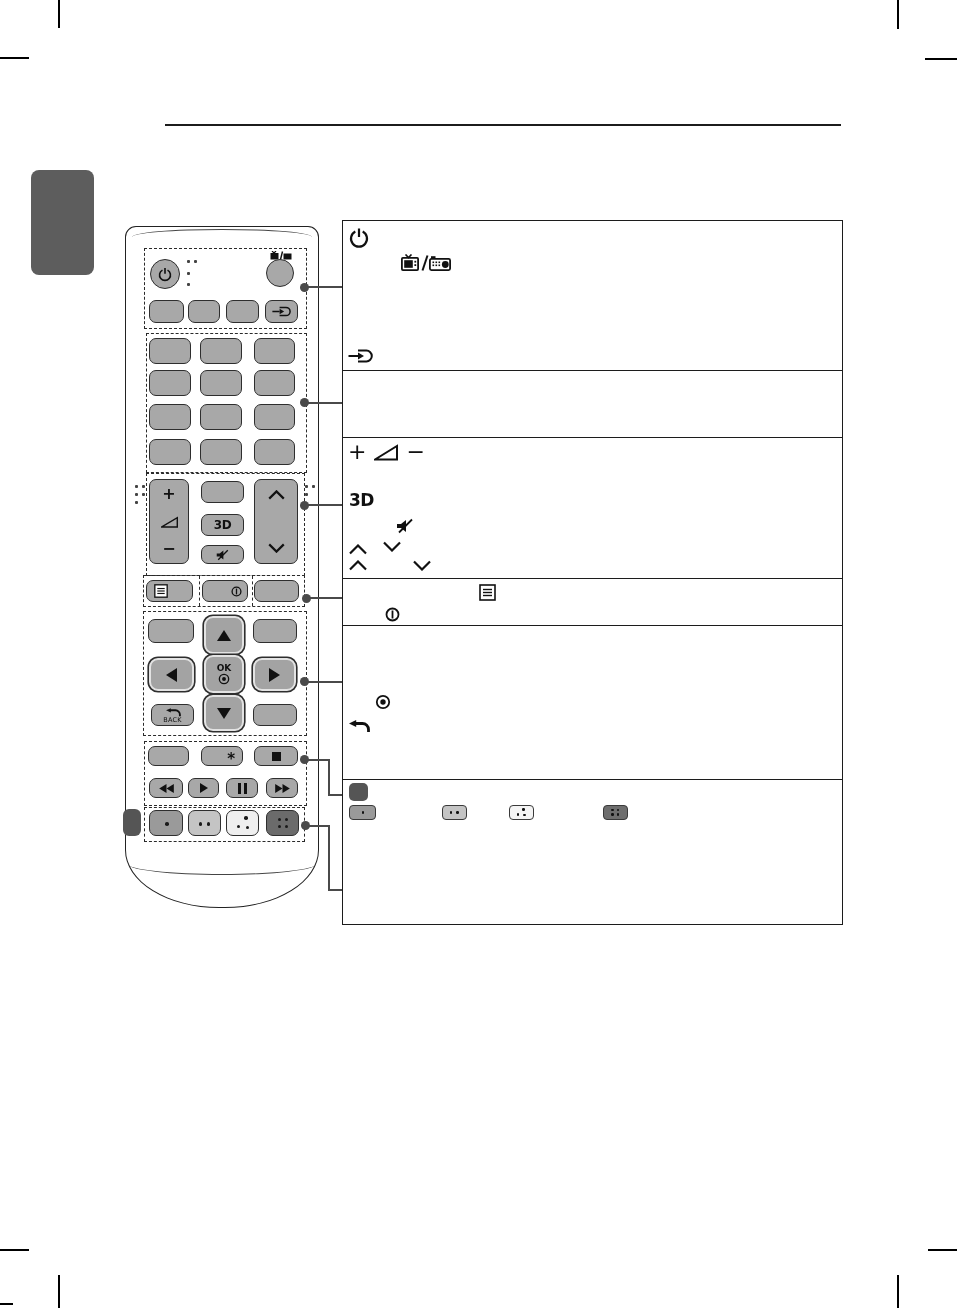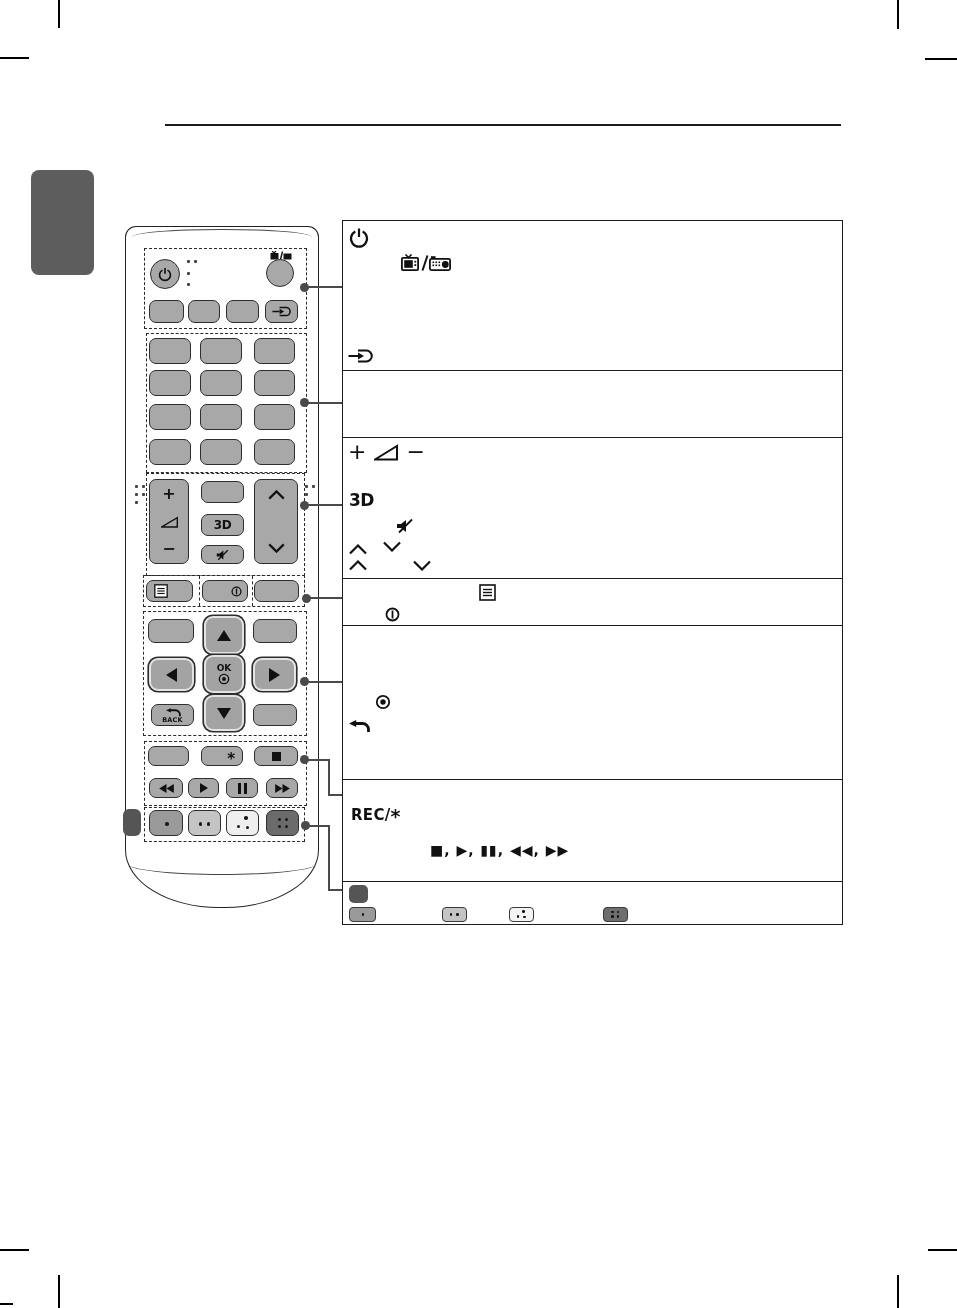--- a/index.html
+++ b/index.html
@@ -20,21 +20,21 @@
   .dashsep{position:absolute;top:0;bottom:0;border-left:1.6px dashed #2a2a2a;}
   .btn{position:absolute;background:#a8a8a8;border:1.5px solid #2e2e2e;border-radius:7px;
        display:flex;align-items:center;justify-content:center;box-sizing:border-box;}
   .circle{border-radius:50%;}
   .cross{position:absolute;background:#a3a3a3;border:2px solid #e3e3e3;border-radius:9px;
          box-shadow:0 0 0 1.6px #2e2e2e;display:flex;align-items:center;justify-content:center;
          box-sizing:border-box;flex-direction:column;}
   .dot{position:absolute;width:3px;height:3px;background:#444;border-radius:1px;}
   .cdot{position:absolute;background:#1a1a1a;border-radius:50%;}
   .oklabel{font-size:9px;font-weight:700;line-height:9px;color:#111;}
-  .backlabel{font-size:6.5px;font-weight:700;line-height:7px;color:#111;letter-spacing:.2px;}
+  .backlabel{font-size:6.5px;font-weight:400;line-height:7px;color:#111;letter-spacing:.2px;}
   .threed{font-weight:700;font-size:12px;color:#111;letter-spacing:-.5px;}
   .volsign{font-size:16px;font-weight:700;line-height:14px;color:#111;}
   .pausebar{display:inline-block;width:3px;height:11px;background:#111;margin:0 1.5px;}
   .stopsq{width:9px;height:9px;background:#111;}
   .ast{font-weight:700;display:inline-block;transform:translateY(3px);}
   
   .conn{position:absolute;background:#4a4a4a;z-index:3;}
   .conn-dot{position:absolute;width:9px;height:9px;border-radius:50%;background:#4a4a4a;z-index:3;}
   
   .dtable{position:absolute;left:342px;top:220px;width:501px;height:705px;
@@ -354,26 +354,20 @@
       <svg class="ticon" style="left:32px;top:68px;" width="16" height="16" viewBox="0 0 16 16">
         <circle cx="8" cy="8" r="6.2" fill="none" stroke="#111" stroke-width="1.8"></circle>
         <circle cx="8" cy="8" r="2.7" fill="#111"></circle>
       </svg>
       <svg class="ticon" style="left:5px;top:92px;" width="22" height="17" viewBox="0 0 22 12">
         <path d="M20.5 11.5 V9 a6 6 0 0 0 -6 -6 H7" fill="none" stroke="#111" stroke-width="2.8"></path>
         <polygon points="8.2,-0.4 8.2,6.4 1,3" fill="#111"></polygon>
       </svg>
     </div>
 
-    <div class="trow" style="height:102px;">
-      <span class="recline" style="left:8px;top:22px;">
-        <span>REC/</span><span class="ast" style="font-size:19px;">*</span>
-      </span>
-      <span class="seq" style="left:87px;top:62px;">■, ▶, ▮▮, ◀◀, ▶▶</span>
-    </div>
 
     <div class="trow" style="height:44px;">
       <span class="minibtn" style="left:6px;top:3px;width:19px;height:18px;background:#555;border:none;border-radius:5px;"></span>
       <span class="minibtn" style="left:6px;top:25px;width:27px;height:15px;background:#9a9a9a;">
         <span class="mdot" style="left:46%;top:42%;"></span>
       </span>
       <span class="minibtn" style="left:99px;top:25px;width:25px;height:15px;background:#c4c4c4;">
         <span class="mdot" style="left:30%;top:42%;"></span>
           <span class="mdot" style="left:58%;top:42%;"></span>
       </span>

